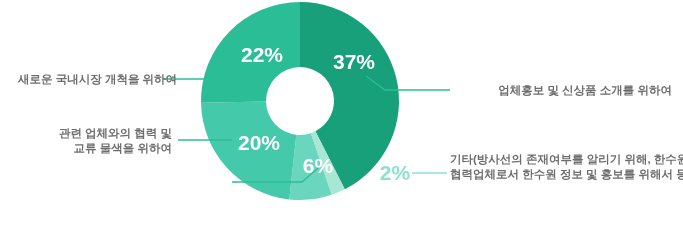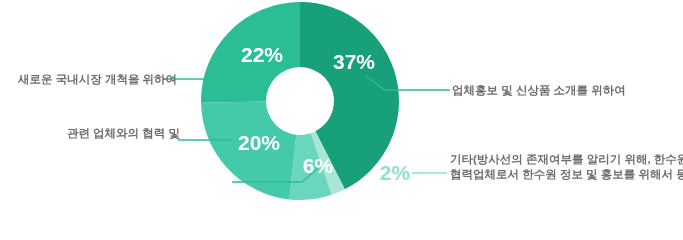--- a/index.html
+++ b/index.html
@@ -47,21 +47,21 @@
   }
   .cat-label {
     position: absolute;
     font-family: "Liberation Sans", "DejaVu Sans", sans-serif;
     font-size: 11.5px;
     font-weight: 700;
     color: #6d6d6d;
     line-height: 15px;
     white-space: nowrap;
   }
-  .cat-label.right { text-align: left; }
+  .cat-label.right { text-align: right; }
   .cat-label.left  { text-align: right; }
 </style>
 </head>
 <body>
 
 <div id="page">
 
   <svg id="chart-svg" viewBox="0 0 683 203">
 
     <g>
@@ -96,22 +96,23 @@
       <text class="slice-value" x="259" y="144" text-anchor="middle">20%</text>
       <text class="slice-value" x="318" y="167" text-anchor="middle">6%</text>
       <text class="slice-value-outside" x="395" y="174" text-anchor="middle" fill="#8fe0ce">2%</text>
     </g>
   </svg>
 
   <div class="cat-label left" style="left:18px; top:72px; width:140px;">
     <span>새로운 국내시장 개척을 위하여</span>
   </div>
 
-  <div class="cat-label left" style="left:28px; top:126px; width:152px;">
+  <div class="cat-label left" style="left:20px; top:126px; width:152px;">
     <div>관련 업체와의 협력 및</div>
+    <div>교류 물색을 위하여</div>
   </div>
 
 
   <div class="cat-label right" style="left:452px; top:83px; width:220px;">
     <span>업체홍보 및 신상품 소개를 위하여</span>
   </div>
 
   <div class="cat-label right" style="left:450px; top:152px; width:230px;">
     <div>기타(방사선의 존재여부를 알리기 위해, 한수원</div>
     <div>협력업체로서 한수원 정보 및 홍보를 위해서 등)</div>

